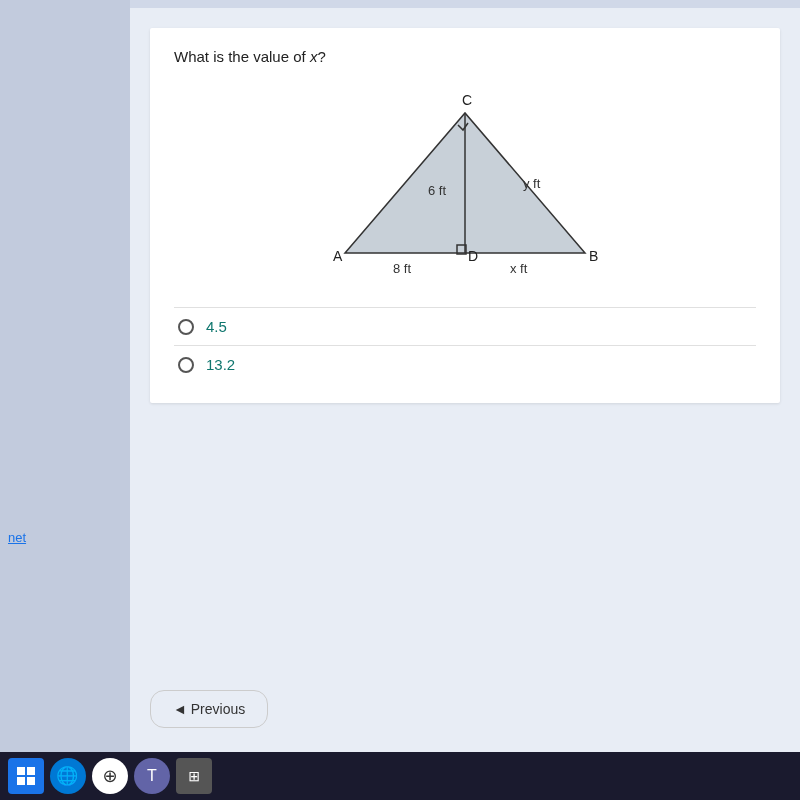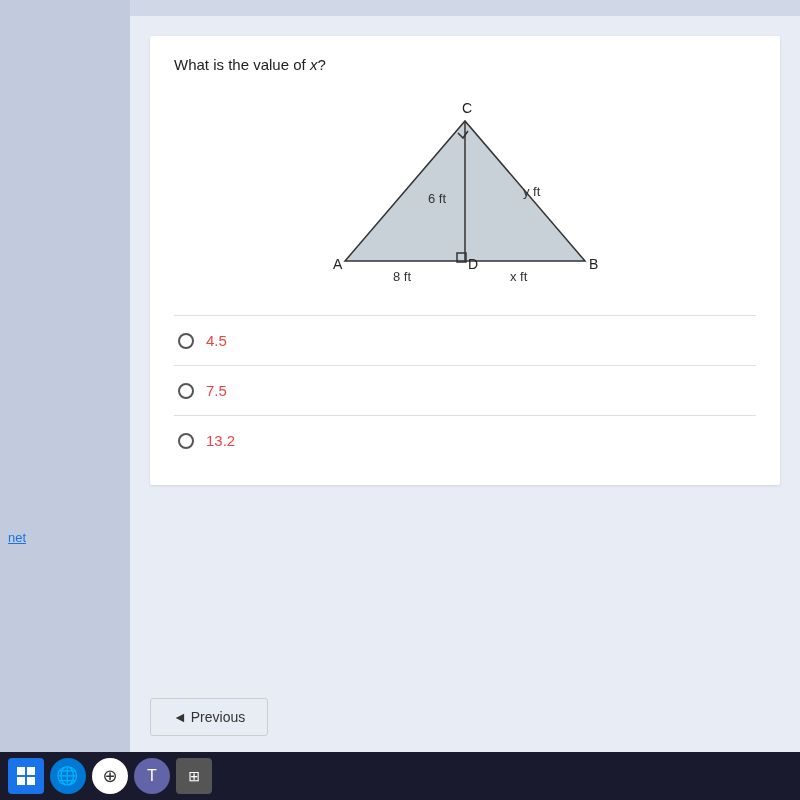--- a/index.html
+++ b/index.html
@@ -60,21 +60,21 @@
       color: #1a73e8;
       font-size: 13px;
       text-decoration: underline;
       cursor: pointer;
       text-align: right;
     }
 
     .main-content {
       position: absolute;
       left: 130px;
-      top: 16px;
+      top: 8px;
       width: 670px;
       height: 752px;
       background: #e8edf5;
     }
 
     .question-card {
       background: white;
       margin: 20px 20px 20px 20px;
       padding: 20px 24px;
       border-radius: 2px;
@@ -98,24 +98,24 @@
     }
 
     .options-list {
       list-style: none;
       padding: 0;
     }
 
     .option-item {
       display: flex;
       align-items: center;
-      padding: 16px 4px;
+      padding: 10px 4px;
       border-top: 1px solid #e0e0e0;
       font-size: 15px;
-      color: #ef4444;
+      color: #0f766e;
       cursor: pointer;
     }
 
     .option-item:first-child {
       border-top: 1px solid #e0e0e0;
     }
 
     .radio-circle {
       width: 16px;
       height: 16px;
@@ -129,21 +129,21 @@
     .btn-previous {
       position: absolute;
       bottom: 32px;
       left: 20px;
       background: #e8edf5;
       border: 1px solid #ccc;
       padding: 10px 22px;
       font-size: 14px;
       color: #333;
       cursor: pointer;
-      border-radius: 3px;
+      border-radius: 14px;
       display: flex;
       align-items: center;
       gap: 6px;
     }
 
     
     .diagram svg {
       display: block;
     }
   </style>
@@ -187,24 +187,20 @@
 
           <text x="198" y="105" font-size="13" fill="#333" font-family="Arial">y ft</text>
         </svg>
       </div>
     </div>
 
     <ul class="options-list">
       <li class="option-item">
         <div class="radio-circle"></div>
         <span>4.5</span>
-      </li>
-      <li class="option-item">
-        <div class="radio-circle"></div>
-        <span>7.5</span>
       </li>
       <li class="option-item">
         <div class="radio-circle"></div>
         <span>13.2</span>
       </li>
     </ul>
   </div>
 
   <button class="btn-previous">◄ Previous</button>
 

